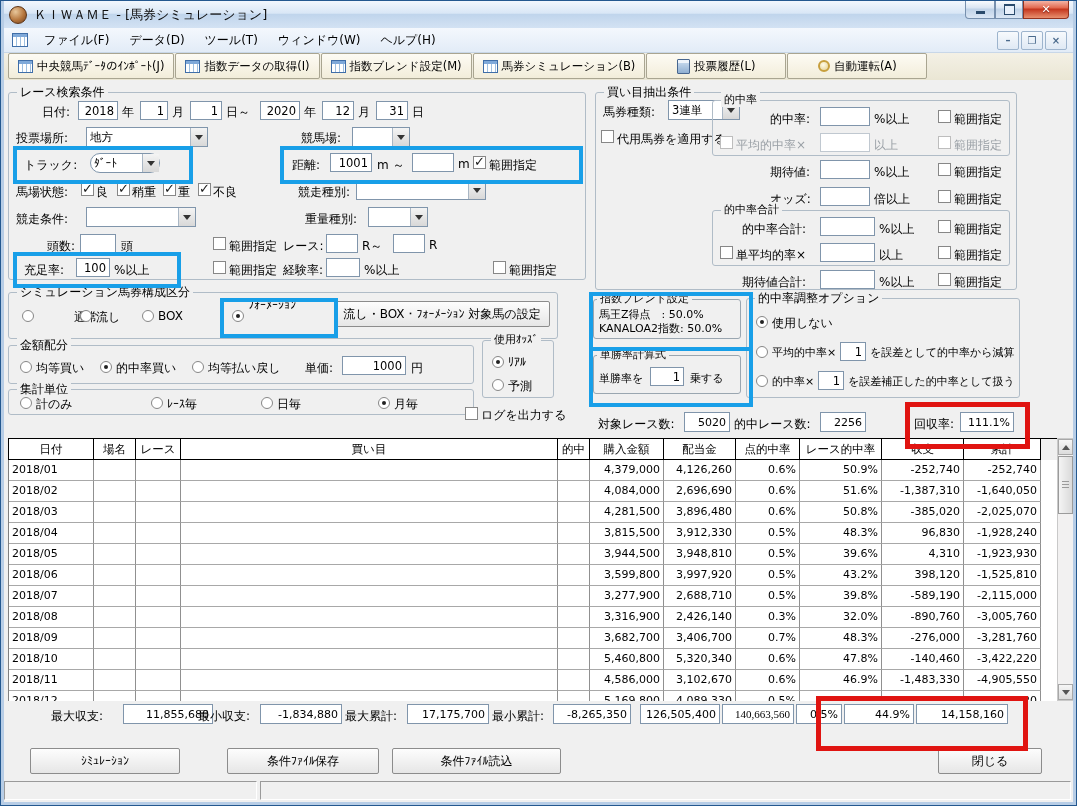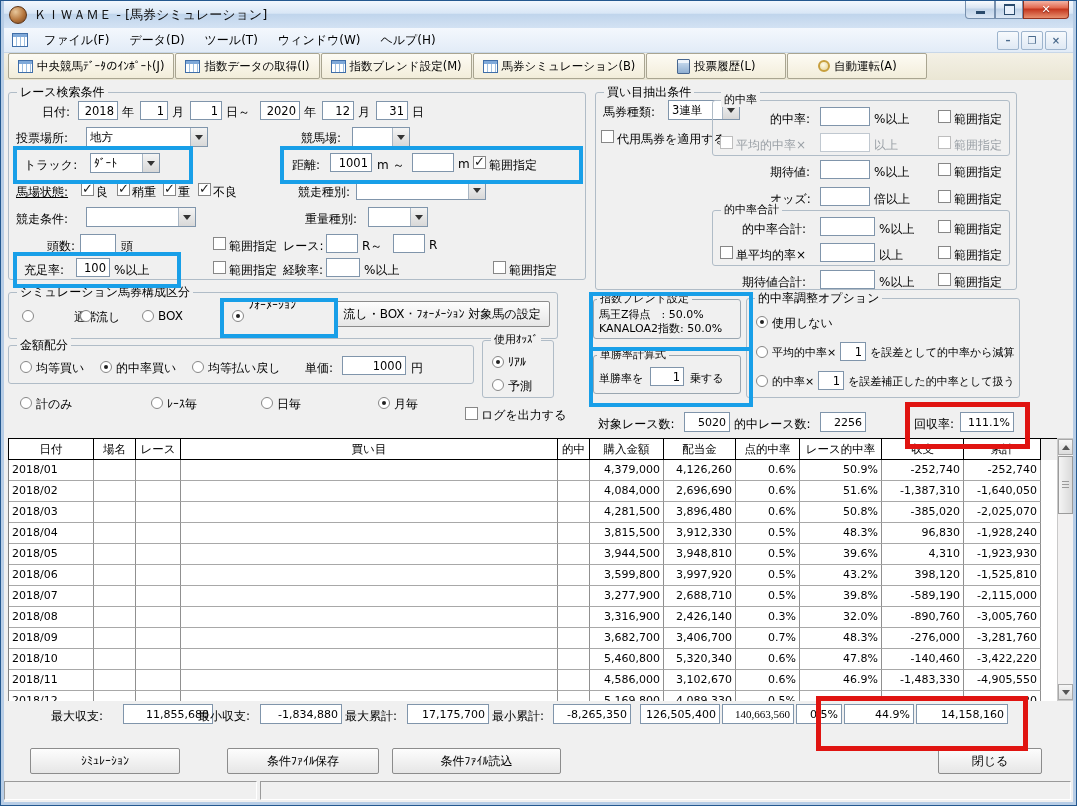--- a/index.html
+++ b/index.html
@@ -190,36 +190,36 @@
   <span class="lbl" style="left:301px;top:130px;">競馬場:</span>
   <div class="combo" style="left:352px;top:127px;width:58px;">
     <span class="cv"></span>
     <span class="arrow">
         <i></i>
       </span>
   </div>
 
   <div class="hlb" style="left:13px;top:146px;width:172px;height:30px;"></div>
   <span class="lbl" style="left:24px;top:157px;">トラック:</span>
-  <div class="combo" style="left:90px;top:153px;width:70px;">
+  <div class="combo" style="left:90px;top:153px;width:70px;border-radius:10px;">
     <span class="cv">ﾀﾞｰﾄ</span>
     <span class="arrow">
         <i></i>
       </span>
   </div>
   <div class="hlb" style="left:280px;top:146px;width:295px;height:30px;"></div>
   <span class="lbl" style="left:292px;top:157px;">距離:</span>
   <input class="inp" style="left: 330px; top: 153px; width: 42px;" value="1001">
   <span class="lbl" style="left:377px;top:157px;">m ～</span>
   <input class="inp" style="left: 412px; top: 153px; width: 42px;" value="">
   <span class="lbl" style="left:458px;top:157px;">m</span>
   <span class="chk on" style="left:473px;top:156px;"></span>
   <span class="lbl" style="left:489px;top:157px;">範囲指定</span>
 
-  <span class="lbl" style="left:16px;top:184px;text-decoration:underline;">馬場状態:</span>
+  <span class="lbl" style="left:16px;top:184px;">馬場状態:</span>
   <span class="chk on" style="left:81px;top:183px;"></span>
   <span class="lbl" style="left:96px;top:184px;">良</span>
   <span class="chk on" style="left:117px;top:183px;"></span>
   <span class="lbl" style="left:132px;top:184px;">稍重</span>
   <span class="chk on" style="left:163px;top:183px;"></span>
   <span class="lbl" style="left:178px;top:184px;">重</span>
   <span class="chk on" style="left:198px;top:183px;"></span>
   <span class="lbl" style="left:213px;top:184px;">不良</span>
   <span class="lbl" style="left:298px;top:184px;">競走種別:</span>
   <div class="combo" style="left:356px;top:180px;width:130px;">
@@ -295,20 +295,23 @@
   <span class="lbl" style="left:411px;top:360px;">円</span>
 
   <div class="grp" style="left:482px;top:340px;width:72px;height:58px;">
     <span class="gt" style="font-size:11px;">使用ｵｯｽﾞ</span>
   </div>
   <span class="rad sel" style="left:492px;top:356px;"></span>
   <span class="lbl" style="left:508px;top:355px;">ﾘｱﾙ</span>
   <span class="rad" style="left:492px;top:379px;"></span>
   <span class="lbl" style="left:508px;top:378px;">予測</span>
 
+  <div class="grp" style="left:8px;top:389px;width:466px;height:26px;">
+    <span class="gt">集計単位</span>
+  </div>
   <span class="rad" style="left:20px;top:397px;"></span>
   <span class="lbl" style="left:36px;top:396px;">計のみ</span>
   <span class="rad" style="left:151px;top:397px;"></span>
   <span class="lbl" style="left:167px;top:396px;">ﾚｰｽ毎</span>
   <span class="rad" style="left:261px;top:397px;"></span>
   <span class="lbl" style="left:277px;top:396px;">日毎</span>
   <span class="rad sel" style="left:378px;top:397px;"></span>
   <span class="lbl" style="left:394px;top:396px;">月毎</span>
 
   <span class="chk" style="left:465px;top:407px;"></span>

